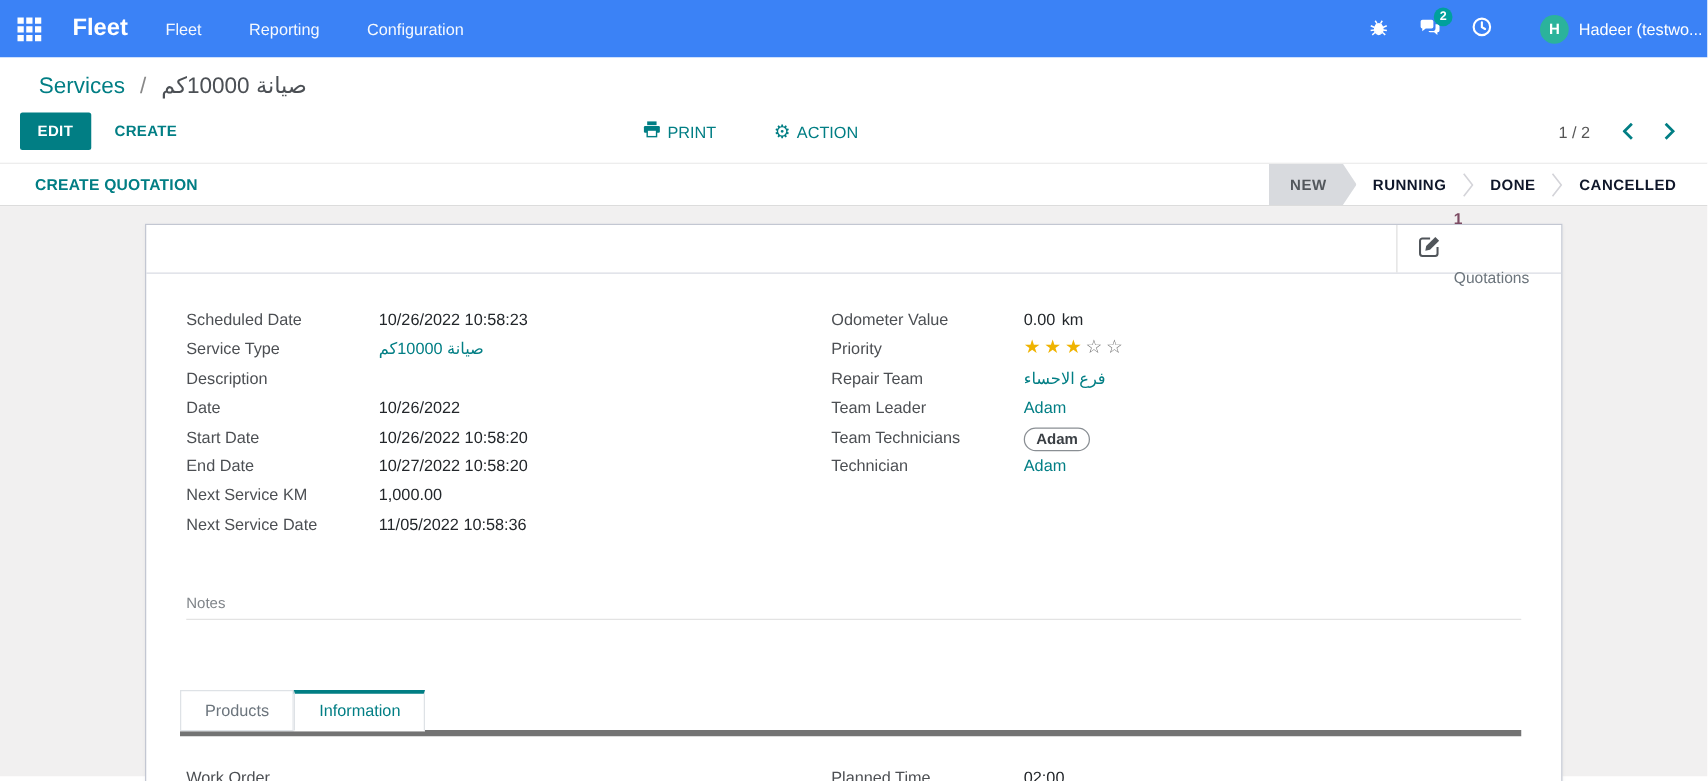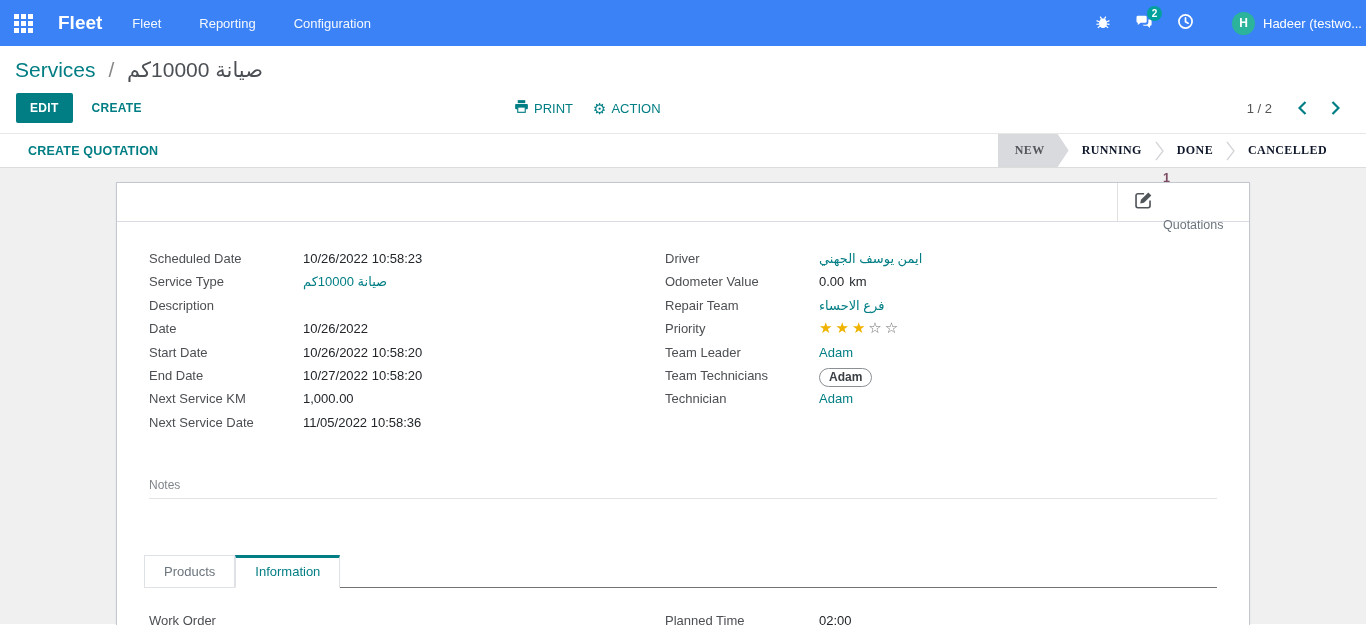--- a/index.html
+++ b/index.html
@@ -21,45 +21,45 @@
   .icon-btn { position: relative; cursor: pointer; display: flex; align-items: center; }
   .nav-badge { position: absolute; top: -8px; right: -9px; background: #00A09D; color: #fff;
     width: 15px; height: 15px; border-radius: 50%; font-size: 10px; display: flex;
     align-items: center; justify-content: center; font-weight: bold; }
   .user-block { display: flex; align-items: center; gap: 8px; cursor: pointer; margin-left: 14px; }
   .avatar { width: 23px; height: 23px; border-radius: 50%; background: #2BB39B; color: #fff;
     font-size: 12px; font-weight: bold; display: flex; align-items: center; justify-content: center; }
   .user-name { font-size: 13px; white-space: nowrap; max-width: 118px; overflow: hidden; }
 
   
-  .breadcrumb-row { padding: 12px 16px 6px 15px; font-size: 21px; background: #fff; }
+  .breadcrumb-row { padding: 12px 16px 6px 31px; font-size: 18px; background: #fff; }
   .bc-link { color: #017E84; cursor: pointer; }
   .bc-sep { color: #888; margin: 0 7px; }
   .bc-current { color: #4c5055; }
 
   
   .control-row { display: flex; align-items: center; padding: 5px 26px 10px 16px; background: #fff; position: relative; }
   .btn-edit { background: #017E84; color: #fff; border: none; font-family: inherit; font-size: 12px;
     font-weight: bold; letter-spacing: .3px; padding: 8px 14px; border-radius: 2px; cursor: pointer; }
   .btn-create { color: #017E84; background: none; border: none; font-family: inherit; font-size: 12px;
     font-weight: bold; letter-spacing: .3px; margin-left: 19px; cursor: pointer; text-align: right; }
-  .action-group { position: absolute; left: 514px; display: flex; gap: 20px; align-items: center; }
+  .action-group { position: absolute; left: 514px; display: flex; gap: 46px; align-items: center; }
   .action-btn { display: flex; align-items: center; gap: 5px; color: #017E84; font-size: 13px; cursor: pointer; }
   .gear-glyph { font-size: 15px; line-height: 1; }
   .pager { margin-left: auto; display: flex; align-items: center; gap: 26px; }
   .pager-value { color: #555; font-size: 13px; }
   .pager-arrows { display: flex; gap: 24px; }
   .pager-arrow { cursor: pointer; display: flex; align-items: center; }
 
   
   .status-row { height: 35px; background: #fff; border-top: 1px solid #e7e7e7; border-bottom: 1px solid #dcdcdc;
     display: flex; align-items: stretch; }
   .create-quotation { color: #017E84; font-weight: bold; font-size: 12.5px; letter-spacing: .2px;
     margin-left: 28px; align-self: center; cursor: pointer; }
-  .stages { margin-left: auto; display: flex; align-items: stretch; padding-right: 26px; font-family: Liberation Serif, serif; }
+  .stages { margin-left: auto; display: flex; align-items: stretch; padding-right: 12px; }
   .stage { display: flex; align-items: center; padding: 0 13px; color: #0f172a; font-size: 12px;
     font-weight: 600; letter-spacing: .4px; cursor: pointer; }
   .stage.active { background: #d8dade; color: #53575c; padding: 0 24px 0 17px;
     clip-path: polygon(0 0, calc(100% - 11px) 0, 100% 50%, calc(100% - 11px) 100%, 0 100%); }
   .stage-sep { display: flex; align-items: center; }
 
   
   .content { background: #f1f0f0; height: 456px; padding-top: 14px; }
   .sheet { width: 1134px; margin-left: 116px; background: #fff; border: 1px solid #c3c7d2;
     box-shadow: 0 1px 3px rgba(0,0,0,.05); height: 600px; }
@@ -81,21 +81,21 @@
   .stars { letter-spacing: 3px; font-size: 15px; line-height: 1; padding-top: 0; }
   .star { color: #6f6f6f; cursor: pointer; }
   .star.filled { color: #EFB300; }
   .tag { display: inline-block; border: 1px solid #8a8f94; border-radius: 11px; padding: 0 9px;
     font-size: 12px; font-weight: bold; color: #3a3f44; line-height: 17px; }
 
   .notes-block { margin: 40px 32px 0 32px; border-bottom: 1px solid #e3e3e3; padding-bottom: 6px; }
   .notes-label { font-size: 12px; color: #80858a; }
 
   .notebook { margin: 56px 32px 0 27px; }
-  .tabs { display: flex; border-bottom: 1px solid #737373; }
+  .tabs { display: flex; border-bottom: 5px solid #737373; }
   .tab { padding: 8px 19px; font-size: 13px; cursor: pointer; margin-bottom: -1px; }
   .tab.inactive { color: #6c757d; border: 1px solid #dee2e6; background: #fff; }
   .tab.active { color: #017E84; border-left: 1px solid #dee2e6; border-right: 1px solid #dee2e6;
     border-top: 3px solid #017E84; border-bottom: 1px solid #fff; background: #fff; padding-top: 6px; }
   .tab-content { display: flex; padding: 24px 0 0 5px; }
 </style>
 </head>
 <body>
 
 <div class="navbar">
@@ -269,34 +269,30 @@
             <div class="o-label">Next Service KM</div>
             <div class="o-value"><span class="txt">1,000.00</span></div>
           </div>
           <div class="o-row">
             <div class="o-label">Next Service Date</div>
             <div class="o-value"><span class="txt">11/05/2022 10:58:36</span></div>
           </div>
         </div>
       <div class="col-right">
           <div class="o-row">
-            <div class="o-label">Driver</div>
-            <div class="o-value"><span class="link">ايمن يوسف الجهني</span></div>
-          </div>
-          <div class="o-row">
             <div class="o-label">Odometer Value</div>
             <div class="o-value"><span class="txt">0.00</span><span class="suffix">km</span></div>
           </div>
           <div class="o-row">
+            <div class="o-label">Priority</div>
+            <div class="o-value stars"><span class="star filled">★</span><span class="star filled">★</span><span class="star filled">★</span><span class="star">☆</span><span class="star">☆</span></div>
+          </div>
+          <div class="o-row">
             <div class="o-label">Repair Team</div>
             <div class="o-value"><span class="link">فرع الاحساء</span></div>
-          </div>
-          <div class="o-row">
-            <div class="o-label">Priority</div>
-            <div class="o-value stars"><span class="star filled">★</span><span class="star filled">★</span><span class="star filled">★</span><span class="star">☆</span><span class="star">☆</span></div>
           </div>
           <div class="o-row">
             <div class="o-label">Team Leader</div>
             <div class="o-value"><span class="link">Adam</span></div>
           </div>
           <div class="o-row">
             <div class="o-label">Team Technicians</div>
             <div class="o-value"><span class="tag">Adam</span></div>
           </div>
           <div class="o-row">

